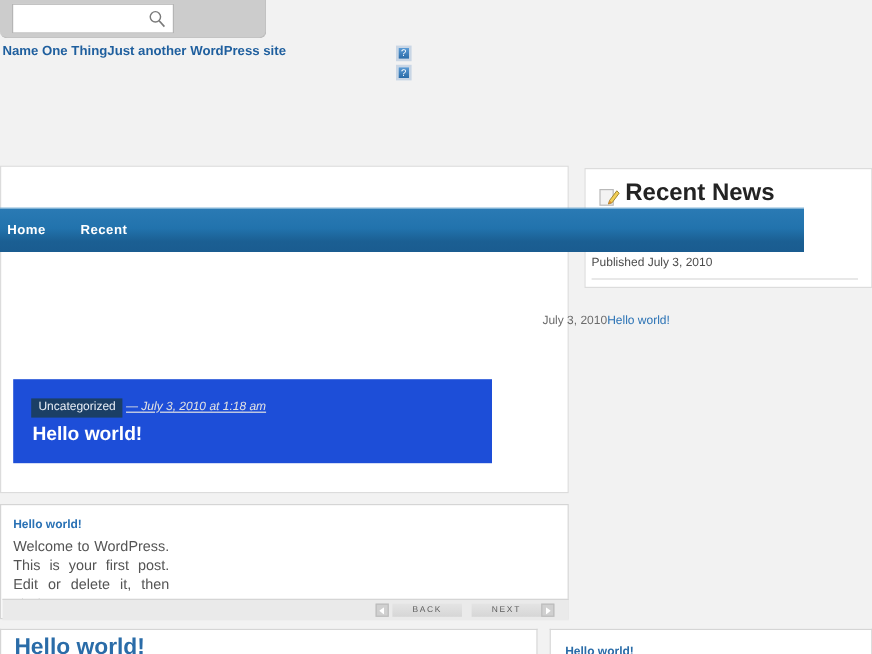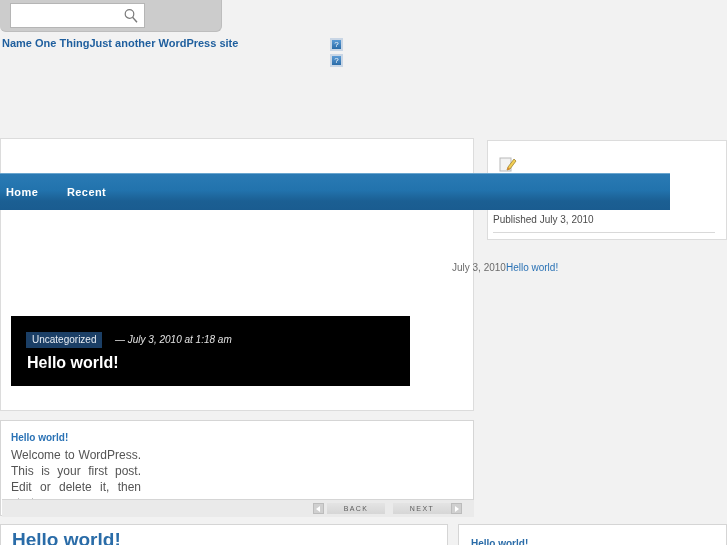--- a/index.html
+++ b/index.html
@@ -101,41 +101,42 @@
     box-sizing: border-box;
   }
 
   
   .featured {
     position: absolute;
     left: 11px;
     top: 316px;
     width: 399px;
     height: 70px;
-    background: #000000;
+    background: #1d4ed8;
     box-sizing: border-box;
   }
   .cat-badge {
     position: absolute;
     left: 15px;
     top: 16px;
     background: #1b3f66;
     color: #e8eef5;
     font-size: 10px;
     padding: 2px 6px 3px 6px;
     line-height: 11px;
   }
   .featured-date {
     position: absolute;
-    left: 104px;
+    left: 94px;
     top: 18px;
     font-size: 10px;
     font-style: italic;
     color: #e3e3e3;
     white-space: nowrap;
+    text-decoration: underline;
   }
   .featured-title {
     position: absolute;
     left: 16px;
     top: 38px;
     font-size: 16px;
     font-weight: bold;
     color: #ffffff;
   }
 
@@ -344,20 +345,21 @@
 <div class="main-panel"></div>
 
 <div class="sidebar-panel">
   <span class="rn-icon">
     <svg width="18" height="18" viewBox="0 0 18 18">
       <rect x="1" y="3" width="11" height="13" fill="#f3f3f3" stroke="#b9b9b9" stroke-width="1"></rect>
       <polygon points="9,12 15,4 17,6 11,14 8,15" fill="#f3cf55" stroke="#9d8430" stroke-width="0.8"></polygon>
       <polygon points="8,15 11,14 9,12" fill="#e08a2e"></polygon>
     </svg>
   </span>
+  <div class="rn-title">Recent News</div>
 </div>
 <div class="rn-published">Published July 3, 2010</div>
 <div class="rn-divider"></div>
 
 <div class="featured">
   <span class="cat-badge">Uncategorized</span>
   <span class="featured-date">— July 3, 2010 at 1:18 am</span>
   <div class="featured-title">Hello world!</div>
 </div>
 

